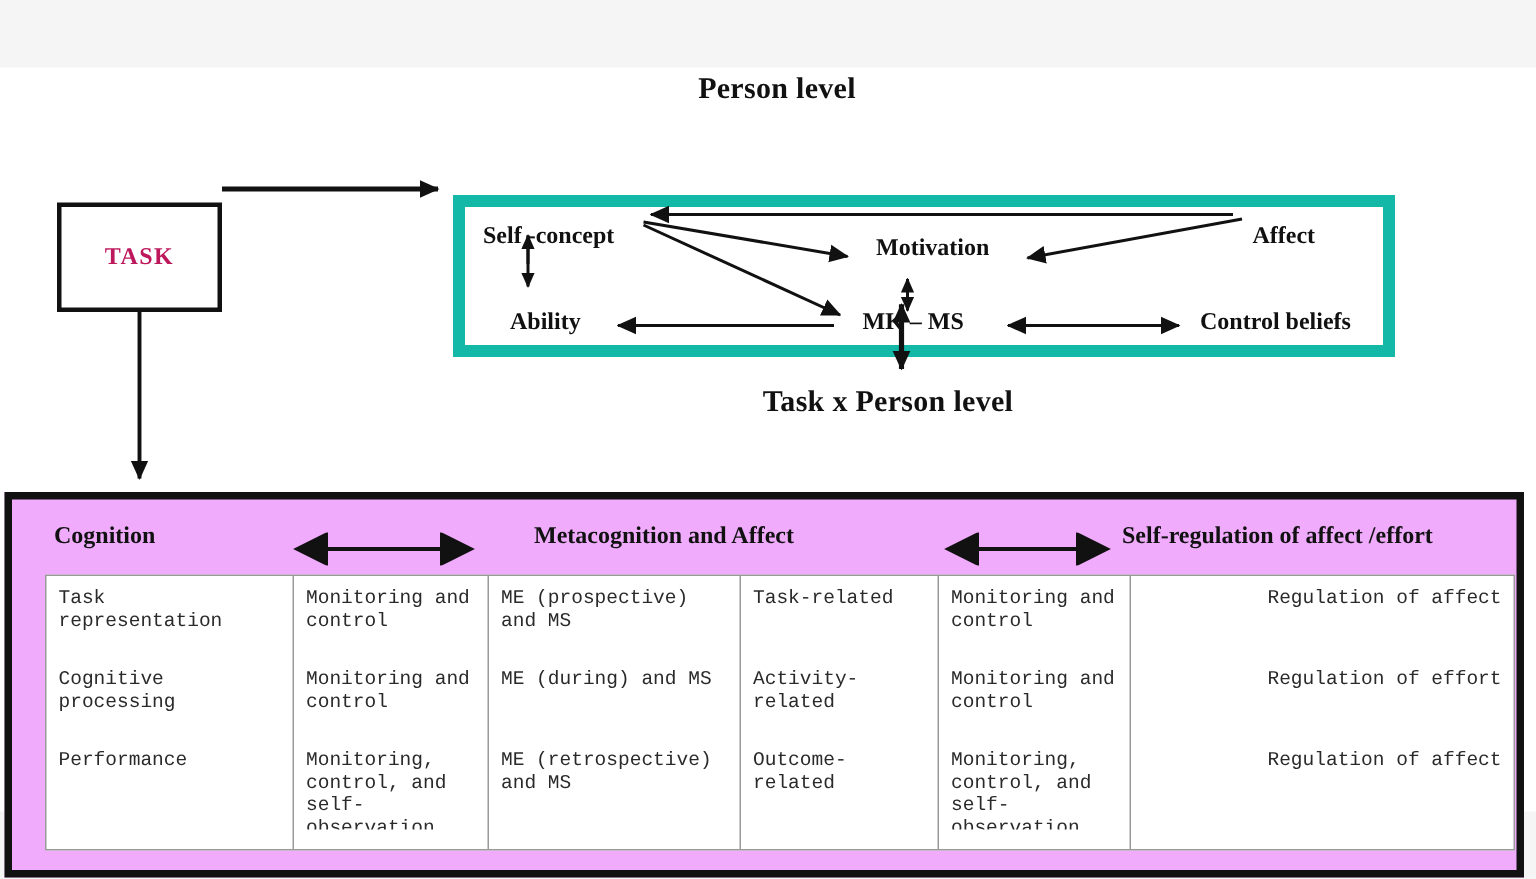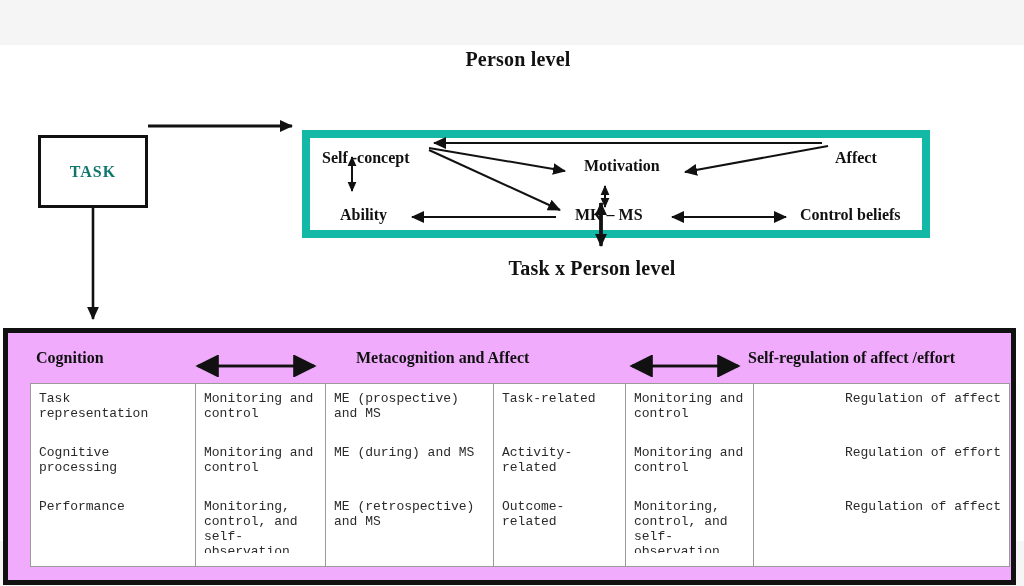--- a/index.html
+++ b/index.html
@@ -38,21 +38,21 @@
     font-weight:bold;
     font-size:16px;
     color:#111;
     white-space:nowrap;
   }
   .task-label{
     font-family:"Liberation Serif","DejaVu Serif",serif;
     font-weight:bold;
     font-size:16px;
     letter-spacing:1px;
-    color:#0f766e;
+    color:#be185d;
     white-space:nowrap;
   }
   .col-head{
     font-family:"Liberation Serif","DejaVu Serif",serif;
     font-weight:bold;
     font-size:16px;
     color:#111;
     white-space:nowrap;
   }
   .cell-text{

